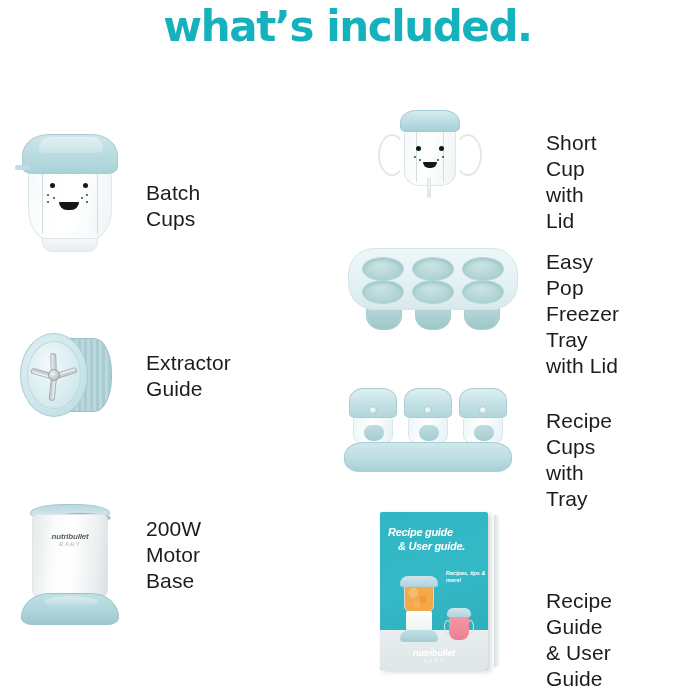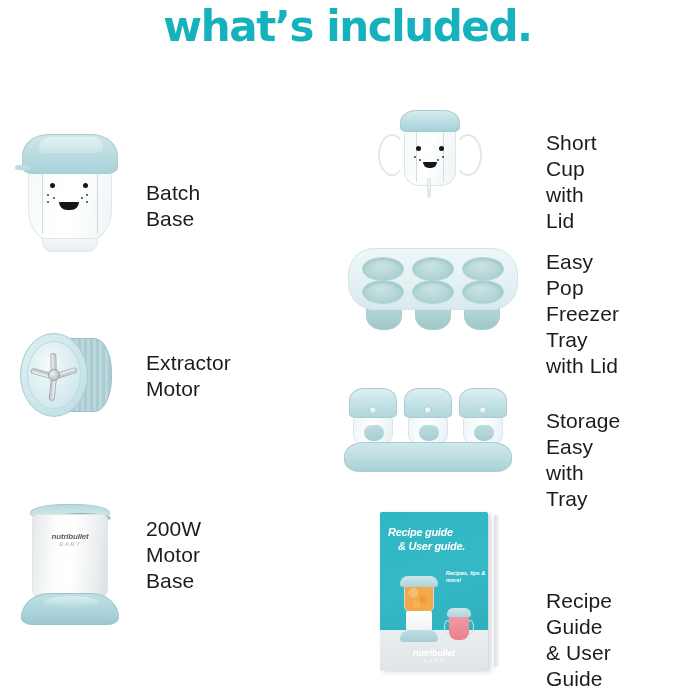--- a/index.html
+++ b/index.html
@@ -301,36 +301,36 @@
         <div class="freck" style="left:25px;top:76px;"></div>
         <div class="freck" style="left:31px;top:79px;"></div>
         <div class="freck" style="left:25px;top:83px;"></div>
         <div class="freck" style="left:64px;top:76px;"></div>
         <div class="freck" style="left:59px;top:79px;"></div>
         <div class="freck" style="left:64px;top:83px;"></div>
         <div class="mouth" style="left:37px;top:84px;width:20px;height:8px;"></div>
       </div>
     </div>
     <div class="label" style="left:138px;top:180px;">Batch
-Base</div>
+Cups</div>
   </div>
 
   <div class="item">
     <div class="art eb">
       <div class="eb-barrel"></div>
       <div class="eb-face"></div>
       <div class="eb-inner"></div>
       <div class="blade" style="transform:rotate(-18deg);"></div>
       <div class="blade" style="transform:rotate(96deg);"></div>
       <div class="blade" style="transform:rotate(196deg);"></div>
       <div class="blade" style="transform:rotate(268deg);"></div>
       <div class="eb-hub"></div>
     </div>
     <div class="label" style="left:138px;top:350px;">Extractor
-Motor</div>
+Guide</div>
   </div>
 
   <div class="item">
     <div class="art mb">
       <div class="mb-rim">
         <div class="mb-rim-in"></div>
       </div>
       <div class="mb-body"></div>
       <div class="mb-brand">
         <span>nutribullet</span>
@@ -399,21 +399,21 @@
       </div>
       <div class="stc-cup" style="left:114px;">
         <div class="stc-jar">
             <div class="stc-blob"></div>
           </div>
         <div class="stc-lid"></div>
         <div class="stc-btn"></div>
       </div>
       <div class="stc-tray"></div>
     </div>
-    <div class="label" style="left:538px;top:408px;">Storage Easy
+    <div class="label" style="left:538px;top:408px;">Recipe Cups
 with Tray</div>
   </div>
 
   <div class="item">
     <div class="art rb">
       <div class="rb-edge"></div>
       <div class="rb-cover">
         <div class="rb-floor"></div>
         <div class="rb-t1">Recipe guide</div>
         <div class="rb-t2">&amp; User guide.</div>

